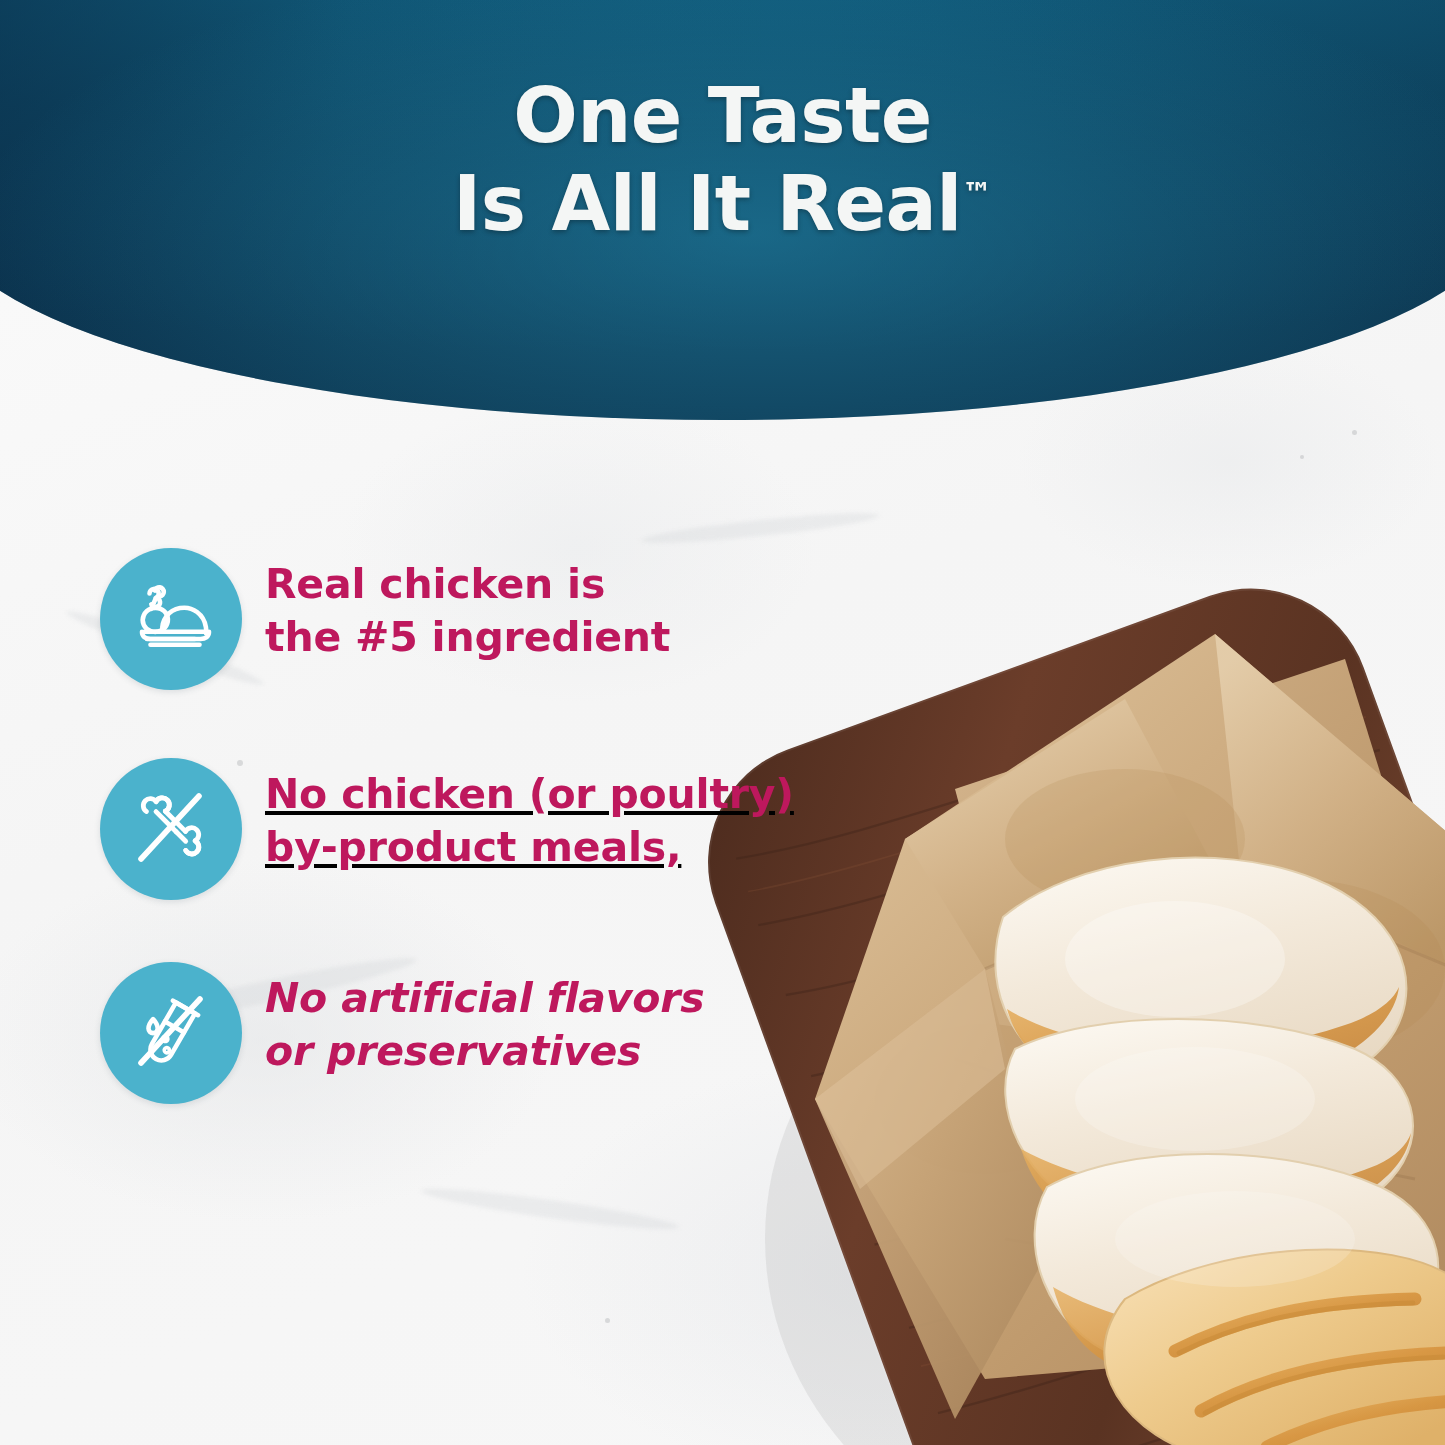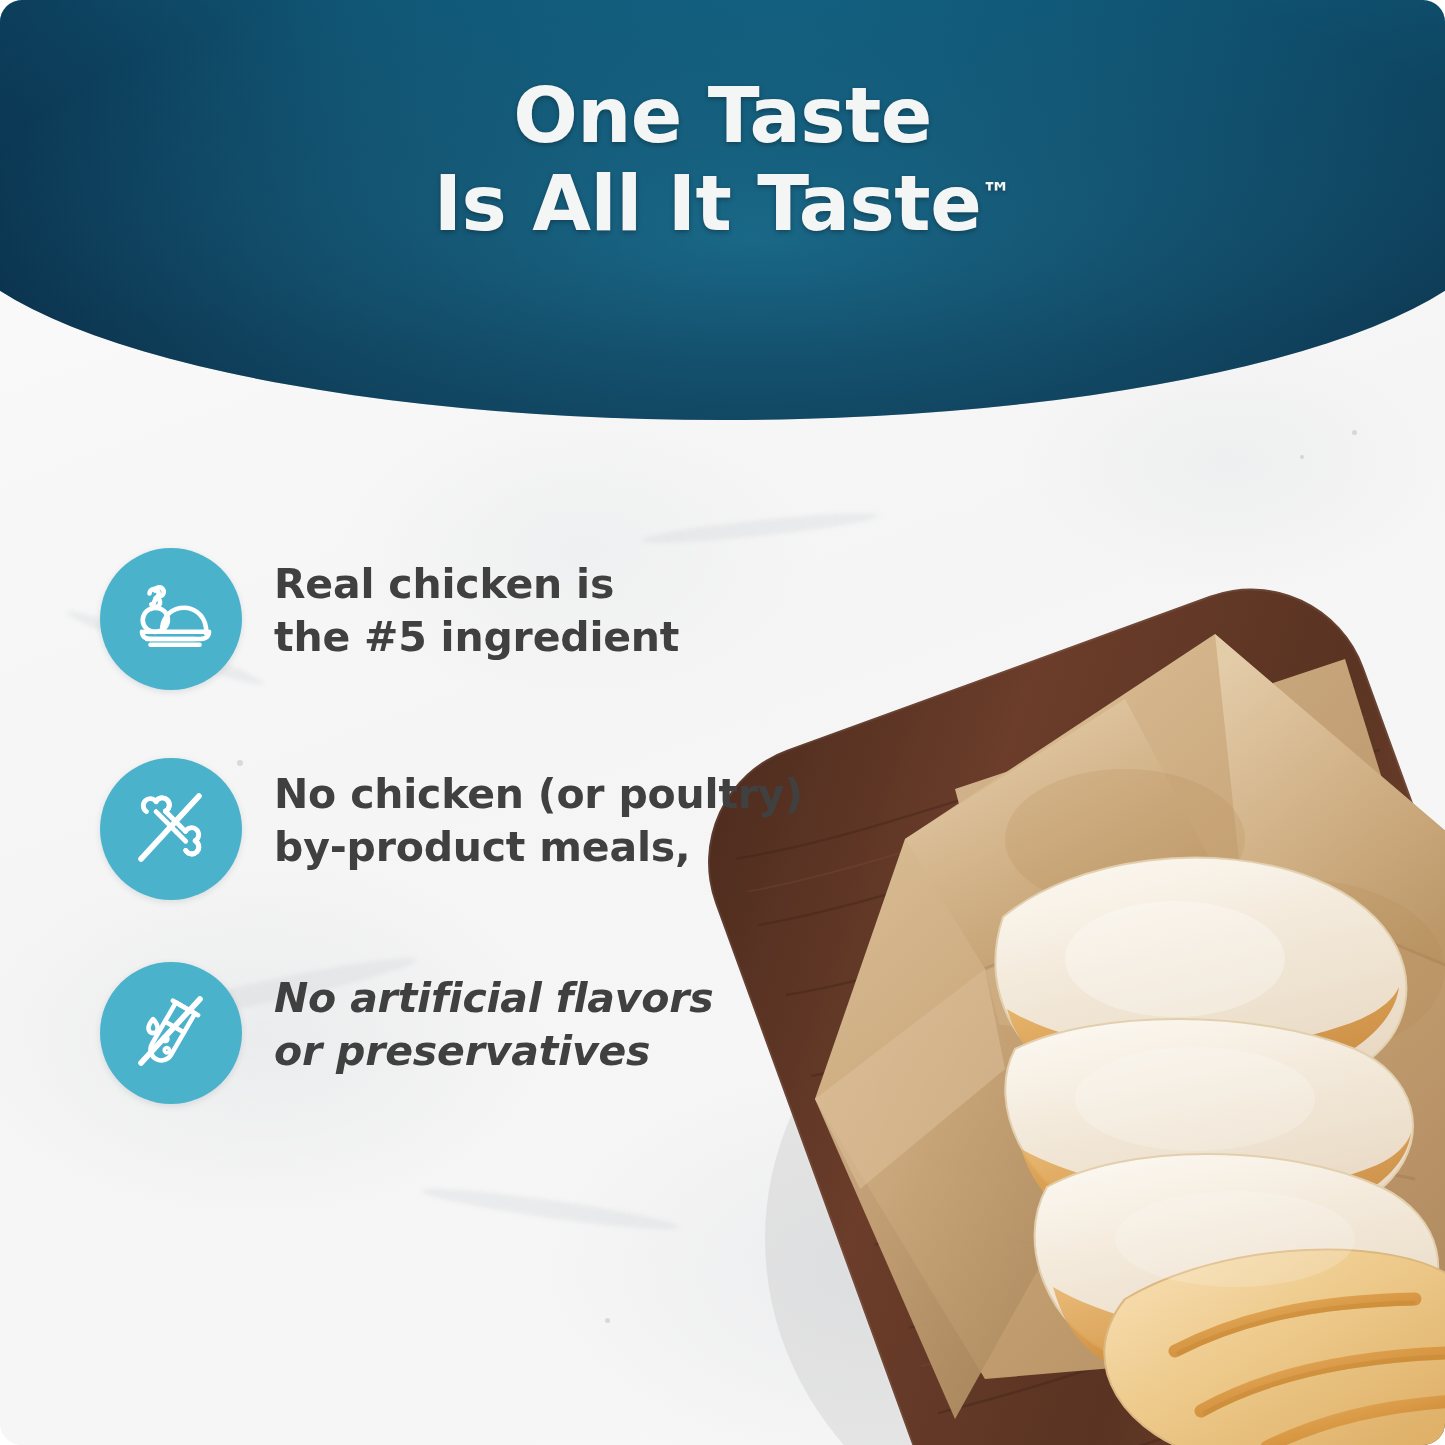--- a/index.html
+++ b/index.html
@@ -10,21 +10,20 @@
   body {
     font-family: "Liberation Sans", sans-serif;
   }
 
   .canvas {
     position: relative;
     width: 1445px;
     height: 1445px;
     overflow: hidden;
     background: #f7f7f6;
-    border-radius: 22px;
   }
 
   
   .bg-marble {
     position: absolute;
     inset: 0;
     background:
       radial-gradient(ellipse 420px 260px at 18% 72%, rgba(226,228,230,0.55), rgba(226,228,230,0) 70%),
       radial-gradient(ellipse 520px 300px at 62% 88%, rgba(222,224,228,0.45), rgba(222,224,228,0) 72%),
       radial-gradient(ellipse 340px 220px at 40% 38%, rgba(230,232,234,0.45), rgba(230,232,234,0) 70%),
@@ -132,34 +131,34 @@
     border-radius: 50%;
     background: #4bb2cc;
     display: flex;
     align-items: center;
     justify-content: center;
     box-shadow: 0 2px 6px rgba(60,80,95,0.14);
   }
   .bullet-icon svg { display: block; }
 
   .bullet-text {
-    margin-left: 32px;
+    margin-left: 23px;
     padding-top: 10px;
-    color: #404040;
+    color: #be185d;
     font-family: "DejaVu Sans", sans-serif;
     font-weight: bold;
     font-size: 41px;
     line-height: 1.30;
     letter-spacing: -0.2px;
   }
   .bullet-text .ln { display: block; white-space: nowrap; }
 
   
   .b1 { margin-bottom: 68px; }
-  .b2 { margin-bottom: 62px; }
+  .b2 { margin-bottom: 62px; text-decoration: underline; }
 
   
   .photo {
     position: absolute;
     right: -10px;
     bottom: -14px;
     width: 800px;
     height: 920px;
     z-index: 4;
   }
@@ -184,21 +183,21 @@
     <div class="banner-stripe-shade"></div>
   </div>
 
   <div class="banner">
     <div class="banner-sheen"></div>
   </div>
 
   <div class="headline">
     <div>One Taste</div>
     <div>
-      <span>Is All It Taste</span><span class="tm">™</span>
+      <span>Is All It Real</span><span class="tm">™</span>
     </div>
   </div>
 
   <div class="photo">
     <svg viewBox="0 0 800 920" xmlns="http://www.w3.org/2000/svg">
       <defs>
         <linearGradient id="woodG" x1="0" y1="0" x2="1" y2="1">
           <stop offset="0%" stop-color="#4a2a1d"></stop>
           <stop offset="28%" stop-color="#6b3d2a"></stop>
           <stop offset="55%" stop-color="#5a3322"></stop>

